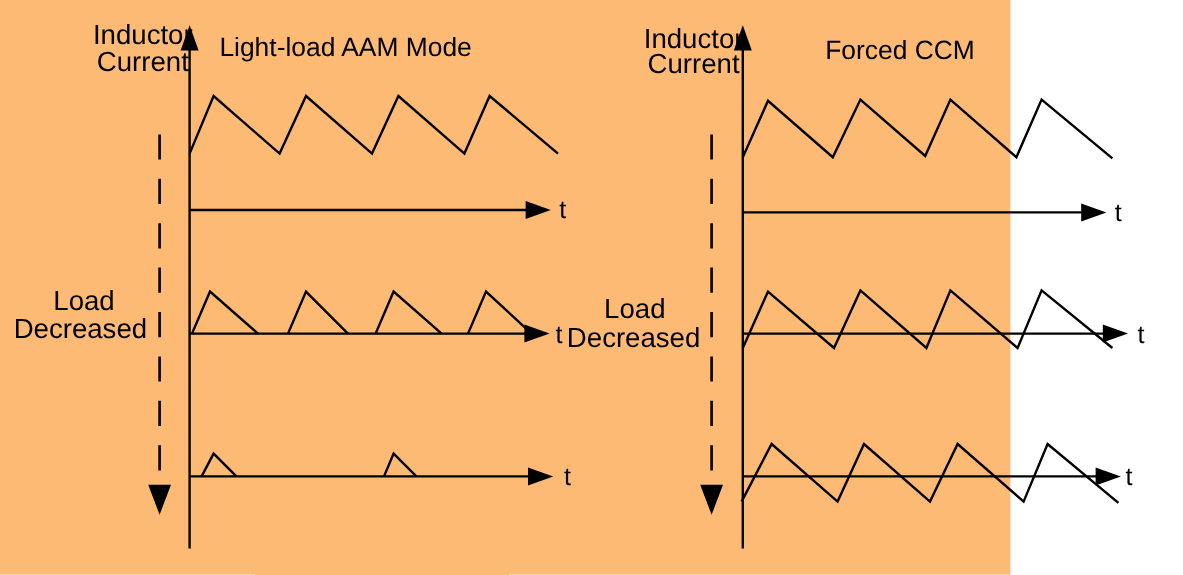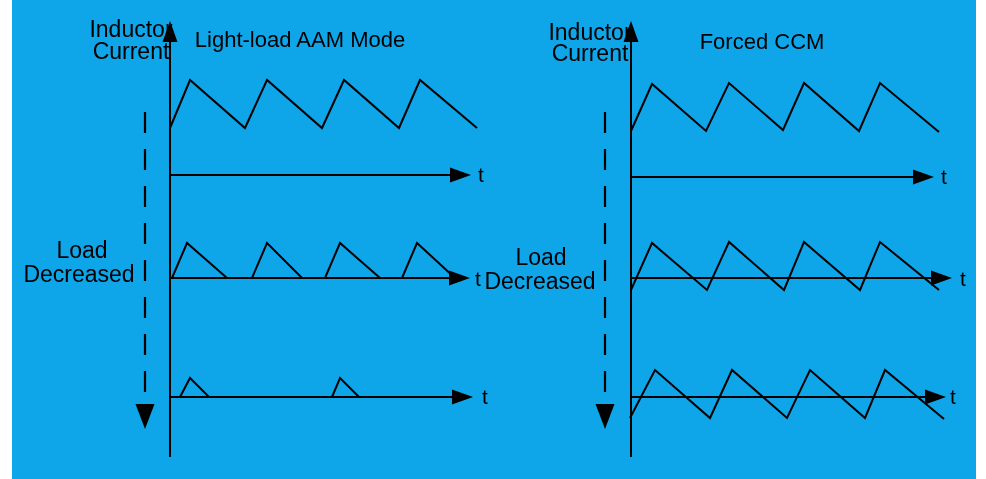--- a/index.html
+++ b/index.html
@@ -1,21 +1,20 @@
 <!DOCTYPE html>
 <html><head>
 <meta charset="utf-8">
 <style>
   html,body{margin:0;padding:0;background:#ffffff;}
   .figure-canvas{
     position:relative;
-    width:964px;height:479px;
-    background:#0ea5e9;
+    width:842px;height:479px;
+    background:#fdba74;
     font-family:"Liberation Sans", sans-serif;
-    margin-left:12px;
   }
   svg{display:block;}
   text{
     fill:#000000;
     font-family:"Liberation Sans", sans-serif;
   }
   .lbl{font-size:23px;}
   .ttl{font-size:22px;}
   .tlab{font-size:21px;}
   .axis{stroke:#000000;stroke-width:2;fill:none;}

